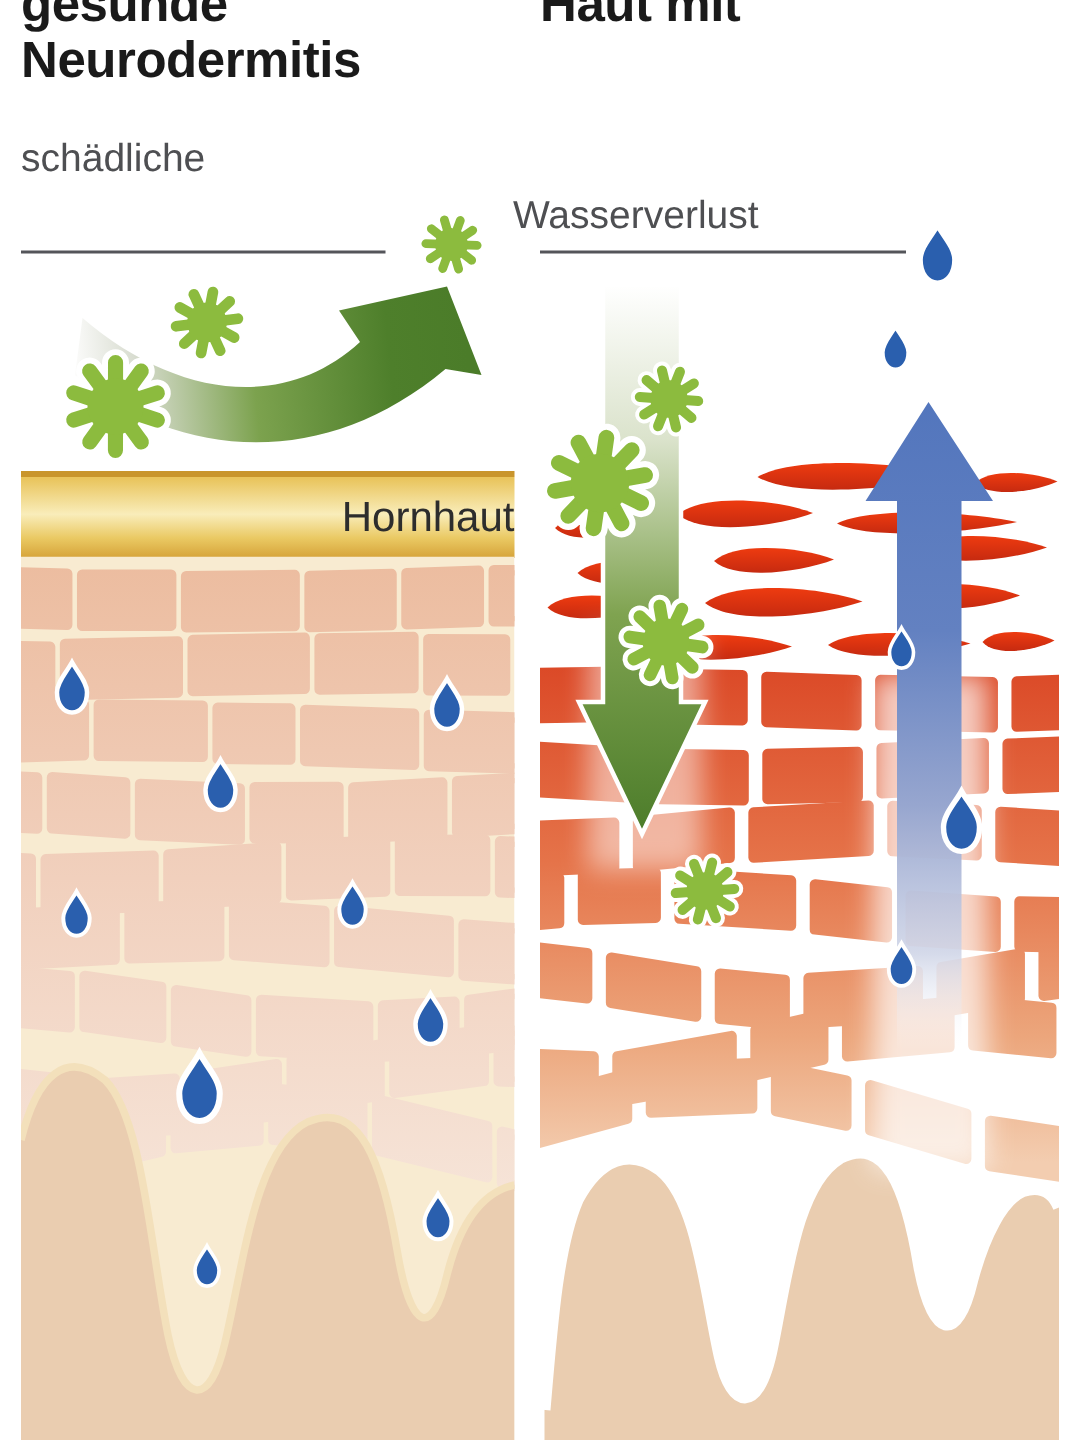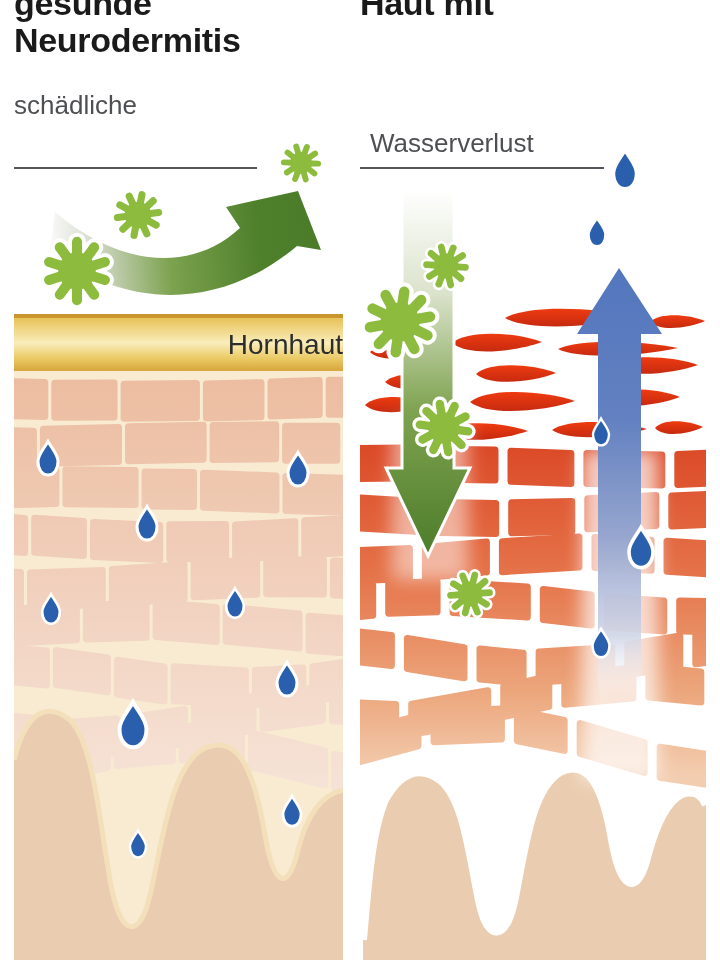--- a/index.html
+++ b/index.html
@@ -3,21 +3,21 @@
 <meta charset="utf-8">
 <style>
   html,body{margin:0;padding:0;background:#fff;}
   .stage{position:relative;width:720px;height:960px;background:#fff;overflow:hidden;
          font-family:"Liberation Sans",sans-serif;padding-left:48px;}
   .stage svg{position:absolute;left:0;top:0;}
   .title{position:absolute;top:-15px;font-size:34px;line-height:37px;font-weight:bold;
          color:#1a1a1a;letter-spacing:-0.3px;}
   .title-left{left:14px;} .title-right{left:360px;}
   .sub{position:absolute;font-size:26px;line-height:42px;color:#4e4f52;}
-  .sub-left{left:14px;top:84px;} .sub-right{left:370px;top:122px;}
+  .sub-left{left:14px;top:84px;} .sub-right{left:342px;top:122px;}
   .rule{position:absolute;height:2px;background:#54555a;top:167px;}
   .rule-left{left:14px;width:243px;} .rule-right{left:360px;width:244px;}
   .horn-label{position:absolute;left:14px;top:329px;width:329px;text-align:right;
               font-size:28px;color:#2d2d2d;}
 </style>
 </head>
 <body>
 
 <div class="stage">
 

